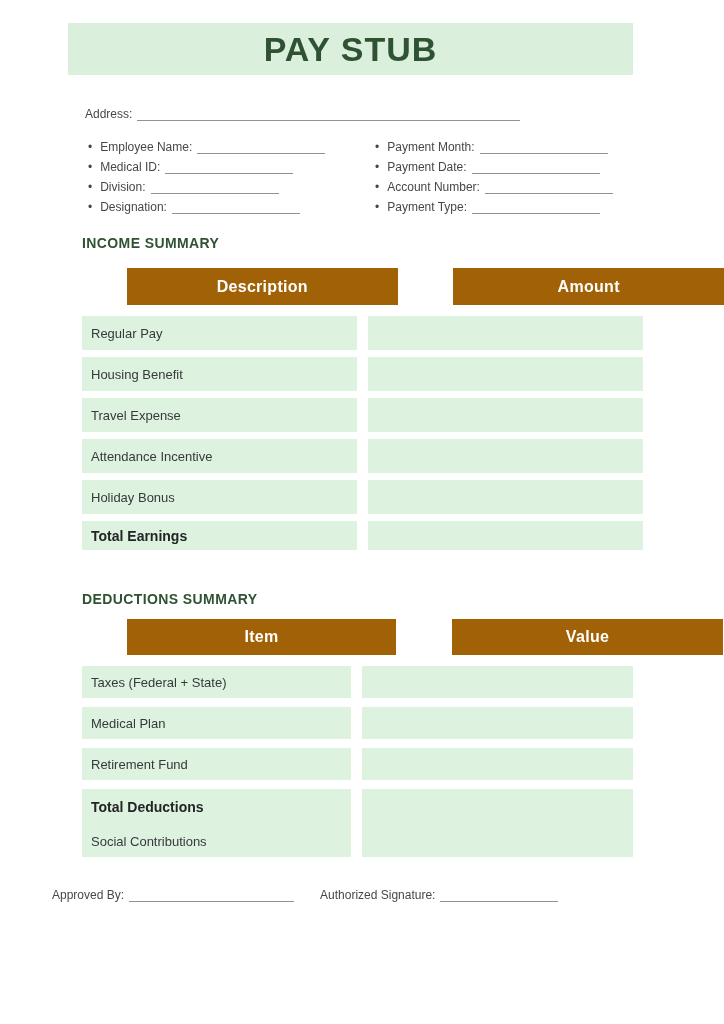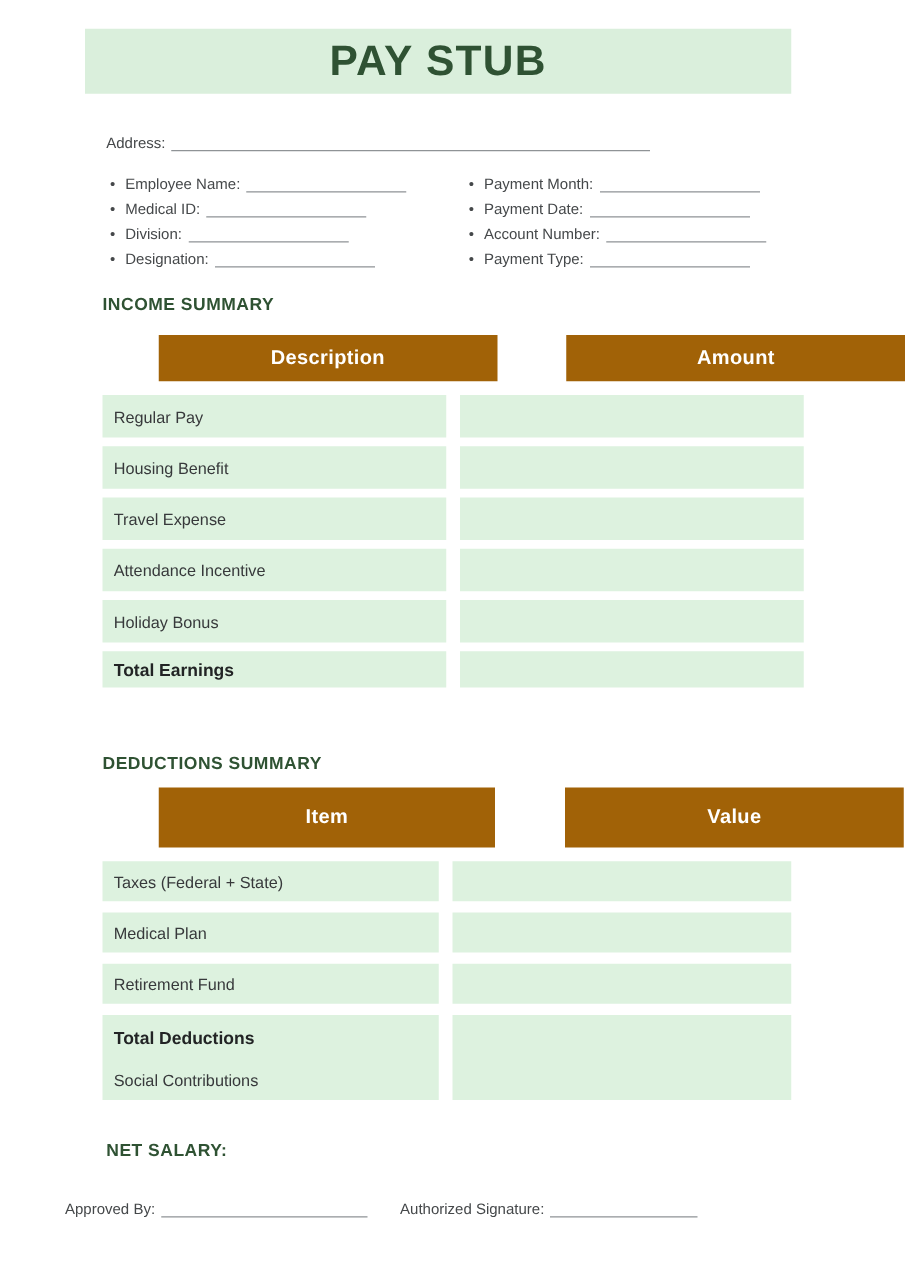--- a/index.html
+++ b/index.html
@@ -46,35 +46,35 @@
   .bullet { margin-right: 8px; font-size: 12px; color: #45484a; }
   .field-blank { width: 128px; height: 11px; align-self: flex-end; margin-bottom: 3px; }
 
   
   .section-heading {
     margin-left: 82px;
     font-size: 14px; font-weight: 700; color: #2f5233; letter-spacing: .4px;
     height: 16px;
   }
   .income-heading { margin-top: 18px; }
-  .deductions-heading { margin-top: 52px; }
+  .deductions-heading { margin-top: 41px; }
 
   
   .table { margin-left: 82px; }
   .income-table { margin-top: 17px; }
   .deductions-table { margin-top: 12px; }
   .thead { display: flex; margin-bottom: 11px; }
   .th {
     background: #a16207; color: #ffffff;
     font-size: 16px; font-weight: 700; letter-spacing: .3px;
     display: flex; align-items: center; justify-content: center; margin-left: 45px;
   }
   .income-table .th, .income-table .td { height: 37px; }
   .income-table .col1, .income-table .col2 { width: 275px; }
-  .deductions-table .th { height: 48px; }
+  .deductions-table .th { height: 36px; }
   .deductions-table .col1 { width: 269px; }
   .deductions-table .col2 { width: 271px; }
   .colgap { width: 11px; }
   .trow { display: flex; margin-bottom: 7px; }
   .deductions-table .trow { margin-bottom: 9px; }
   .td {
     background: #ddf2df;
     display: flex; align-items: center;
     font-size: 13px; color: #37393b;
     padding-left: 9px;
@@ -235,21 +235,20 @@
       <div class="colgap"></div>
       <div class="td col2"></div>
     </div>
     <div class="trow">
       <div class="td col1">Social Contributions</div>
       <div class="colgap"></div>
       <div class="td col2"></div>
     </div>
   </div>
 
-  <div class="net-salary">NET SALARY:</div>
 
   <div class="footer-row">
     <div class="footer-group">
       <span>Approved By:</span>
       <span class="blank approved-line"></span>
     </div>
     <div class="footer-group signature">
       <span>Authorized Signature:</span>
       <span class="blank signature-line"></span>
     </div>

